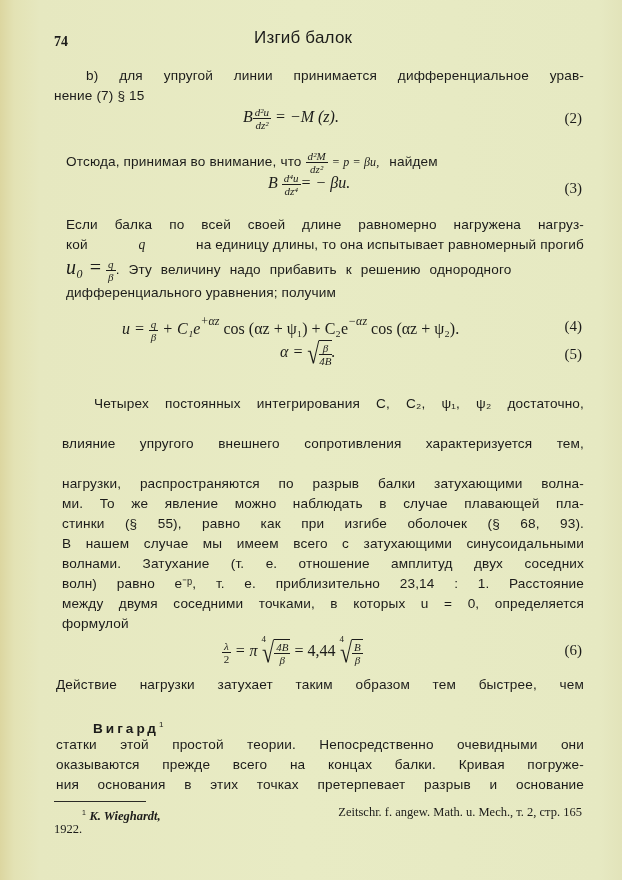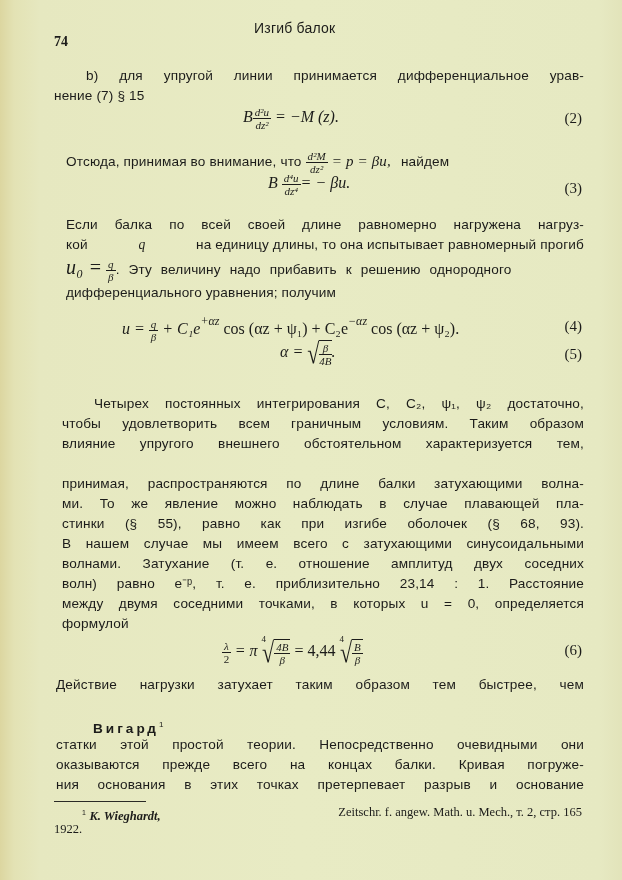--- a/index.html
+++ b/index.html
@@ -6,21 +6,21 @@
   body {
     width: 622px; height: 880px; overflow: hidden;
     background: linear-gradient(90deg, #dcd6a0 0px, #e3e2b4 14px, #e6e8c0 40px, #e8ebc4 300px, #e6e9c2 600px, #e2e3ba 622px);
     font-family: "Liberation Sans", sans-serif;
     color: #1c1c1a;
     position: relative;
   }
   .page { position: absolute; left: 0; top: 0; width: 622px; height: 880px; }
   .abs { position: absolute; white-space: nowrap; }
   .header-num { left: 54px; top: 34px; font-size: 14px; font-weight: bold; font-family: "Liberation Serif", serif; }
-  .header-title { left: 254px; top: 20px; font-size: 14px; letter-spacing: 0.2px; }
+  .header-title { left: 254px; top: 28px; font-size: 17px; letter-spacing: 0.2px; }
   .line { position: absolute; left: 54px; width: 530px; font-size: 13.6px; line-height: 20px; white-space: nowrap; letter-spacing: 0.15px; }
   .justify { text-align: justify; text-align-last: justify; }
   .indent { left: 86px; width: 498px; }
   .math { font-family: "Liberation Serif", serif; font-style: italic; }
   .serif { font-family: "Liberation Serif", serif; }
   .eqnum { position: absolute; right: 40px; font-family: "Liberation Serif", serif; font-size: 15px; }
   .frac { display: inline-block; vertical-align: middle; text-align: center; font-family: "Liberation Serif", serif; font-style: italic; }
   .frac .num { display: block; font-size: 11px; line-height: 12px; padding: 0 2px; border-bottom: 1px solid #1c1c1a; }
   .frac .den { display: block; font-size: 11px; line-height: 12px; }
   .eq { position: absolute; font-family: "Liberation Serif", serif; font-style: italic; font-size: 16px; white-space: nowrap; }
@@ -44,21 +44,21 @@
 
   <div class="eq" style="left:243px; top:106px;">
     <span>B</span><span class="frac"><span class="num">d²u</span><span class="den">dz²</span></span>
     <span>= −M (z).</span>
   </div>
   <div class="eqnum" style="top:110px;">(2)</div>
 
   <div class="line" style="left:66px; top:150px; width:520px;">
     <span>Отсюда, принимая во внимание, что</span>
     <span class="frac" style="margin:0 0;"><span class="num">d²M</span><span class="den">dz²</span></span>
-    <span class="math" style="font-size:15px;">= p = βu,</span>
+    <span class="math" style="font-size:12px;">= p = βu,</span>
     <span style="margin-left:6px;">найдем</span>
   </div>
 
   <div class="eq" style="left:268px; top:172px;">
     <span>B</span>
     <span class="frac"><span class="num">d⁴u</span><span class="den">dz⁴</span></span><span>= − βu.</span>
   </div>
   <div class="eqnum" style="top:180px;">(3)</div>
 
   <div class="line indent justify" style="left:66px; width:518px; top:215px;">Если балка по всей своей длине равномерно нагружена нагруз-</div>
@@ -82,23 +82,22 @@
   </div>
   <div class="eqnum" style="top:318px;">(4)</div>
 
   <div class="eq" style="left:280px; top:340px;">
     <span>α =</span>
     <span class="root">√</span><span class="frac" style="border-top:1px solid #1c1c1a; padding-top:1px;"><span class="num">β</span><span class="den">4B</span></span><span>.</span>
   </div>
   <div class="eqnum" style="top:346px;">(5)</div>
 
   <div class="line indent justify" style="top:394px; left:94px; width:490px;">Четырех постоянных интегрирования C, C₂, ψ₁, ψ₂ достаточно,</div>
-  <div class="line justify" style="top:414px; left:62px; width:522px;">чтобы удовлетворить всем граничным условиям. Таким образом</div>
-  <div class="line justify" style="top:434px; left:62px; width:522px;">влияние упругого внешнего обстоятельном характеризуется тем,</div>
-  <div class="line justify" style="top:474px; left:62px; width:522px;">принимая, распространяются по длине балки затухающими волна-</div>
+  <div class="line justify" style="top:434px; left:62px; width:522px;">влияние упругого внешнего сопротивления характеризуется тем,</div>
+  <div class="line justify" style="top:474px; left:62px; width:522px;">нагрузки, распространяются по разрыв балки затухающими волна-</div>
   <div class="line justify" style="top:494px; left:62px; width:522px;">ми. То же явление можно наблюдать в случае плавающей пла-</div>
   <div class="line justify" style="top:514px; left:62px; width:522px;">стинки (§ 55), равно как при изгибе оболочек (§ 68, 93).</div>
   <div class="line justify" style="top:534px; left:62px; width:522px;">В нашем случае мы имеем всего с затухающими синусоидальными</div>
   <div class="line justify" style="top:554px; left:62px; width:522px;">волнами. Затухание (т. е. отношение амплитуд двух соседних</div>
   <div class="line justify" style="top:574px; left:62px; width:522px;">волн) равно e⁻ᵖ, т. е. приблизительно 23,14 : 1. Расстояние</div>
   <div class="line justify" style="top:594px; left:62px; width:522px;">между двумя соседними точками, в которых u = 0, определяется</div>
   <div class="line" style="top:614px; left:62px;">формулой</div>
 
   <div class="eq" style="left:222px; top:634px;">
     <span class="frac"><span class="num">λ</span><span class="den" style="font-style:normal;">2</span></span>

